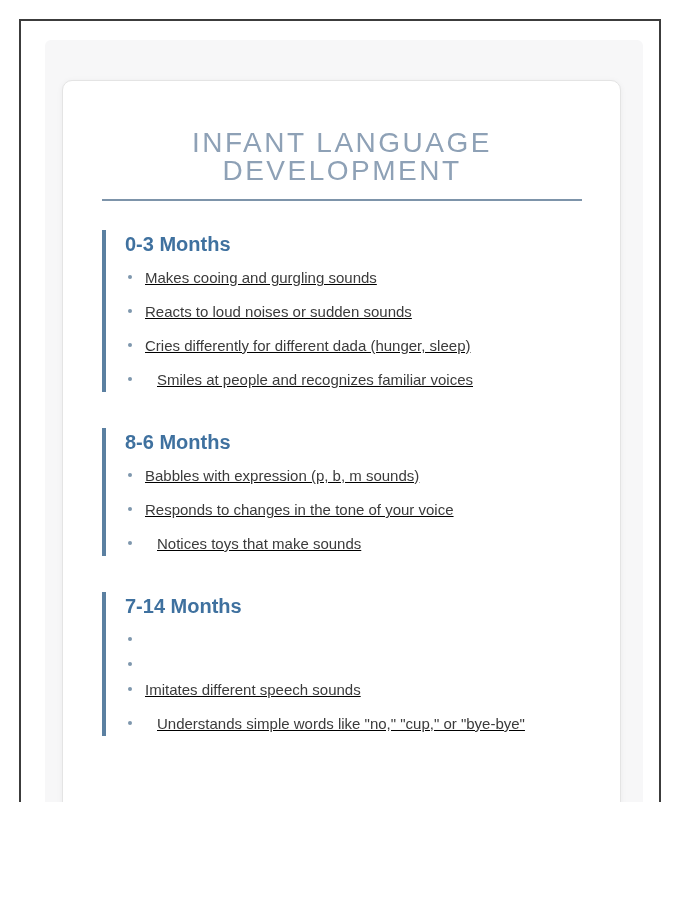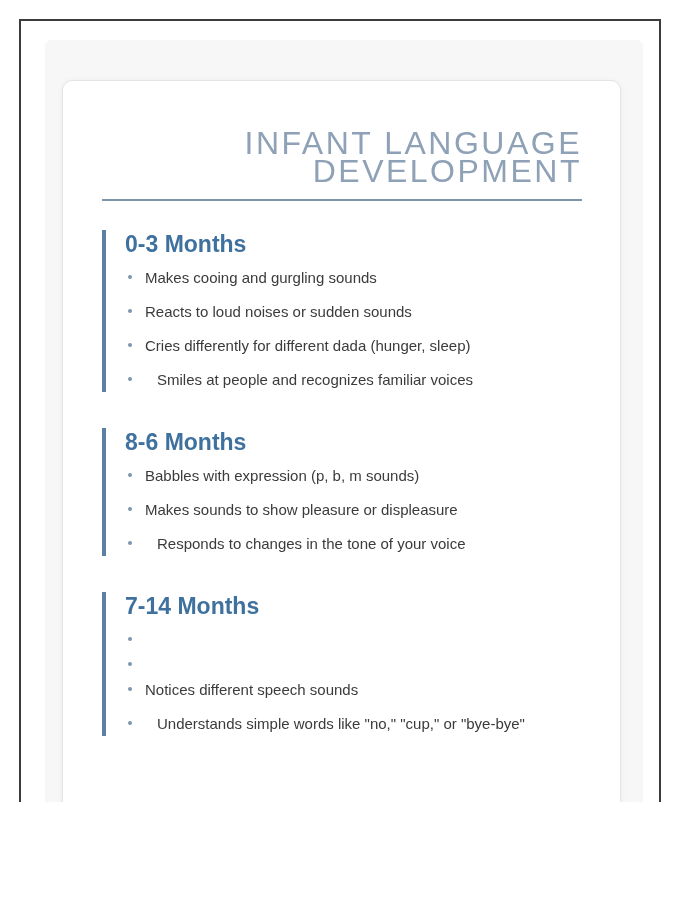--- a/index.html
+++ b/index.html
@@ -38,46 +38,46 @@
   .card{
     position:absolute;left:17px;right:22px;top:40px;bottom:-12px;
     background:#ffffff;
     border:1px solid var(--card-border);
     border-radius:10px;
     box-shadow:0 1px 6px rgba(0,0,0,0.05);
     padding:48px 38px 0 39px;
   }
   .page-title{
     margin:0;
-    text-align:right;
-    font-size:32px;
+    text-align:center;
+    font-size:28px;
     line-height:28px;
     font-weight:300;
     letter-spacing:2.5px;
     color:var(--title);
   }
   .title-divider{
     height:2px;
     background:var(--divider);
     margin-top:14px;
   }
   .sections{margin-top:29px;}
   .section{
     border-left:4px solid var(--accent);
     padding:3px 0 2px 19px;
     margin-bottom:36px;
   }
   .section h2{
     margin:0 0 12px 0;
-    font-size:23px;
+    font-size:20px;
     line-height:22px;
     font-weight:700;
     color:var(--heading);
   }
-  .section ul{list-style:none;margin:0;padding:0;}
+  .section ul{list-style:none;margin:0;padding:0;text-decoration:underline;}
   .section li{
     display:flex;
     font-size:15px;
     line-height:21px;
     color:var(--text);
     margin-bottom:13px;
   }
   .section li:last-child{margin-bottom:0;gap:12px;}
   .dot{
     flex:0 0 4px;
@@ -123,41 +123,41 @@
 
         <div class="section">
           <h2>8-6 Months</h2>
           <ul>
             <li>
                 <span class="dot"></span>
                 <span>Babbles with expression (p, b, m sounds)</span>
               </li>
             <li>
                 <span class="dot"></span>
-                <span>Makes sounds to show pleasure or displeasure</span>
+                <span>Responds to changes in the tone of your voice</span>
               </li>
             <li>
                 <span class="dot"></span>
-                <span>Responds to changes in the tone of your voice</span>
+                <span>Notices toys that make sounds</span>
               </li>
           </ul>
         </div>
 
         <div class="section">
           <h2>7-14 Months</h2>
           <ul>
             <li>
                 <span class="dot"></span>
               </li>
             <li>
                 <span class="dot"></span>
               </li>
             <li>
                 <span class="dot"></span>
-                <span>Notices different speech sounds</span>
+                <span>Imitates different speech sounds</span>
               </li>
             <li>
                 <span class="dot"></span>
                 <span>Understands simple words like "no," "cup," or "bye-bye"</span>
               </li>
           </ul>
         </div>
 
       </div>
     </div>

